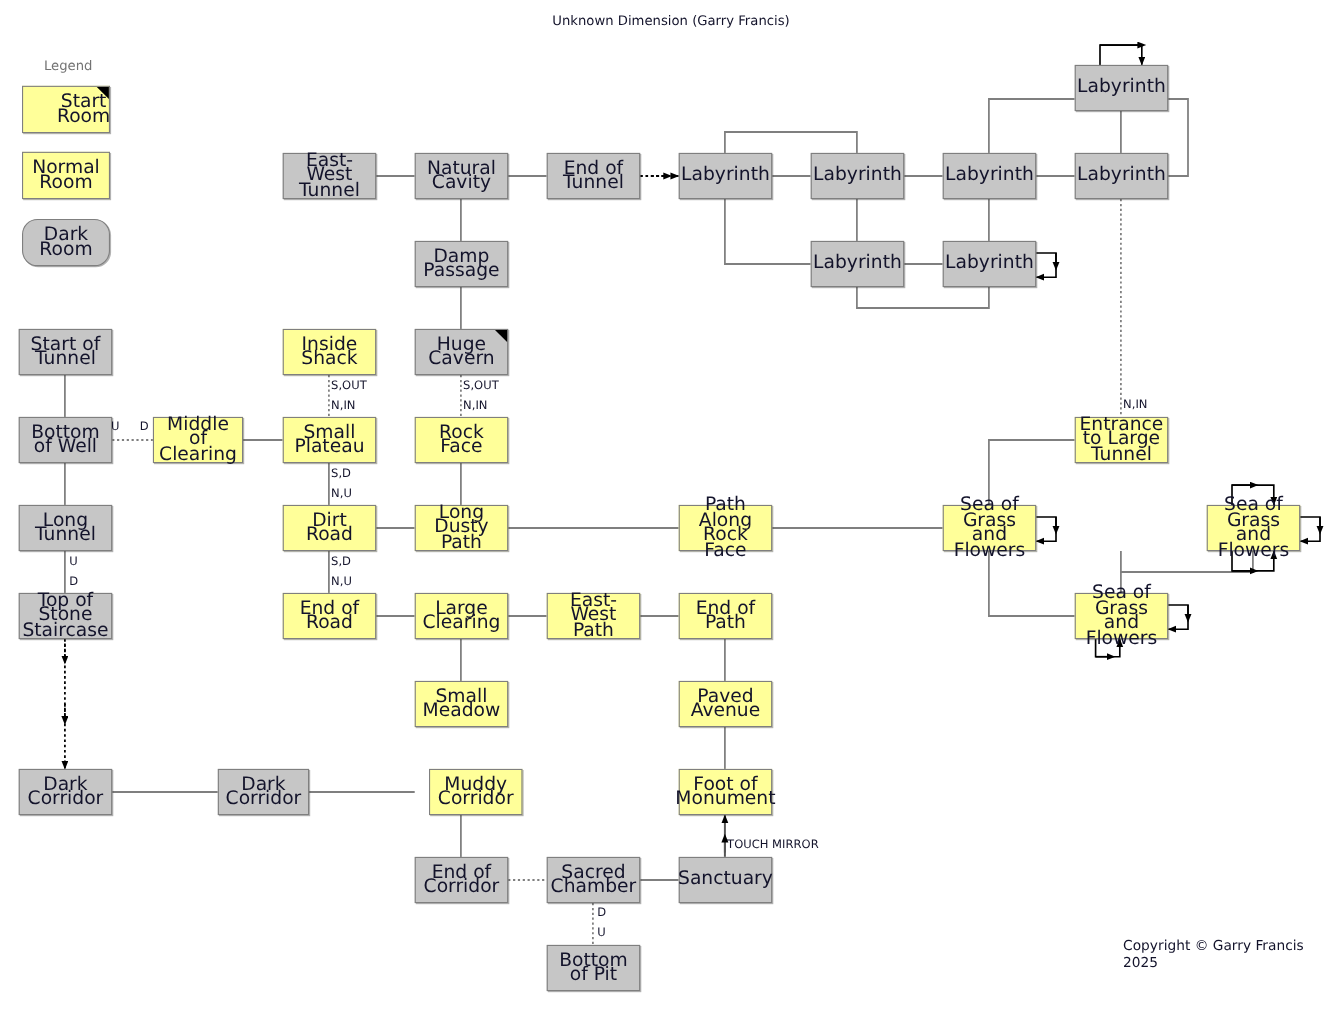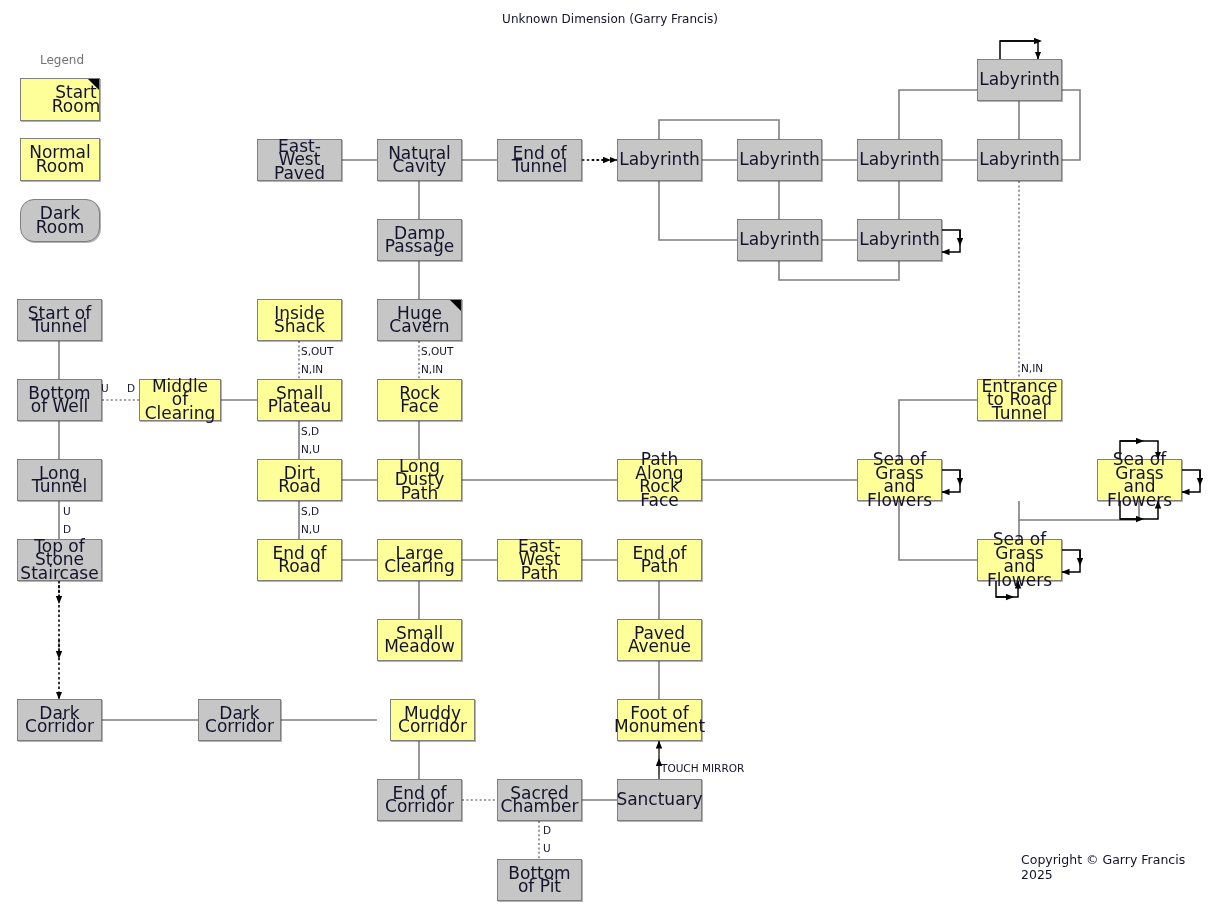--- a/index.html
+++ b/index.html
@@ -185,21 +185,21 @@
       <div class="node dark" style="left: 17px; top: 539px; width: 85px; height: 42px;">
         <span class="lbl">Top of Stone Staircase</span>
       </div>
       <div class="node dark" style="left: 17px; top: 699px; width: 85px; height: 42px;">
         <span class="lbl">Dark Corridor</span>
       </div>
       <div class="node dark" style="left: 198px; top: 699px; width: 83px; height: 42px;">
         <span class="lbl">Dark Corridor</span>
       </div>
       <div class="node dark" style="left: 257px; top: 139px; width: 85px; height: 42px;">
-        <span class="lbl">East-West Paved</span>
+        <span class="lbl">East-West Tunnel</span>
       </div>
       <div class="node dark" style="left: 377px; top: 139px; width: 85px; height: 42px;">
         <span class="lbl">Natural Cavity</span>
       </div>
       <div class="node dark" style="left: 497px; top: 139px; width: 85px; height: 42px;">
         <span class="lbl">End of Tunnel</span>
       </div>
       <div class="node dark" style="left: 377px; top: 219px; width: 85px; height: 42px;">
         <span class="lbl">Damp Passage</span>
       </div>
@@ -275,21 +275,21 @@
       <div class="node dark" style="left: 977px; top: 59px; width: 85px; height: 42px;">
         <span class="lbl">Labyrinth</span>
       </div>
       <div class="node dark" style="left: 737px; top: 219px; width: 85px; height: 42px;">
         <span class="lbl">Labyrinth</span>
       </div>
       <div class="node dark" style="left: 857px; top: 219px; width: 85px; height: 42px;">
         <span class="lbl">Labyrinth</span>
       </div>
       <div class="node normal" style="left: 977px; top: 379px; width: 85px; height: 42px;">
-        <span class="lbl">Entrance to Road Tunnel</span>
+        <span class="lbl">Entrance to Large Tunnel</span>
       </div>
       <div class="node normal" style="left: 857px; top: 459px; width: 85px; height: 42px;">
         <span class="lbl">Sea of Grass and Flowers</span>
       </div>
       <div class="node normal" style="left: 977px; top: 539px; width: 85px; height: 42px;">
         <span class="lbl">Sea of Grass and Flowers</span>
       </div>
       <div class="node normal" style="left: 1097px; top: 459px; width: 85px; height: 42px;">
         <span class="lbl">Sea of Grass and Flowers</span>
       </div>

